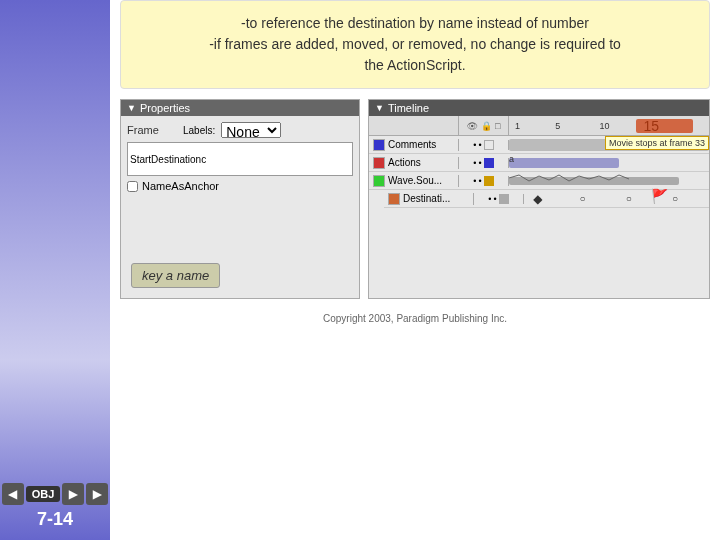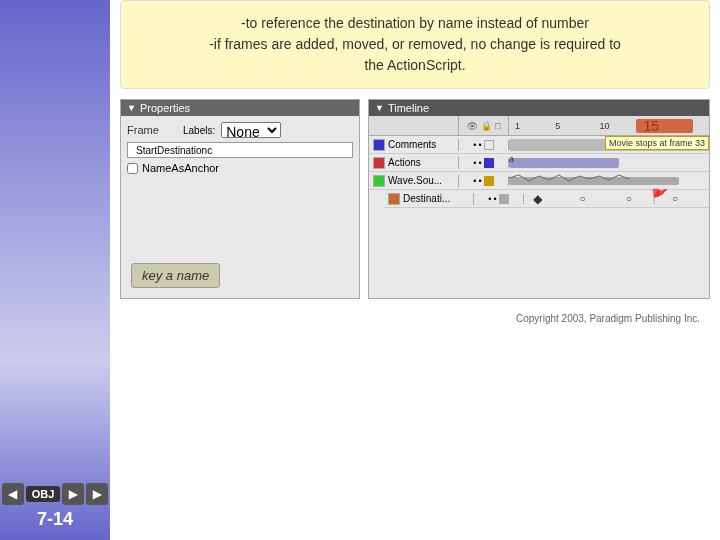--- a/index.html
+++ b/index.html
@@ -157,25 +157,25 @@
       font-size: 11px;
     }
 
     .prop-label {
       width: 50px;
       color: #333;
     }
 
     .prop-input {
       flex: 1;
-      height: 16px;
+      height: 34px;
       border: 1px solid #999;
       background: #fff;
       font-size: 10px;
-      padding: 0 8px;
+      padding: 0 2px;
     }
 
     .prop-select {
       width: 60px;
       height: 16px;
       font-size: 14px;
     }
 
     .prop-checkbox-row {
       display: flex;
@@ -327,21 +327,21 @@
       padding: 1px 3px;
       white-space: nowrap;
       color: #333;
     }
 
     
     .copyright {
       font-size: 10px;
       color: #666;
       padding: 4px 10px;
-      text-align: right;
+      text-align: center;
     }
 
     .icon-small {
       font-size: 9px;
       color: #555;
     }
   </style>
 </head>
 <body>
 

